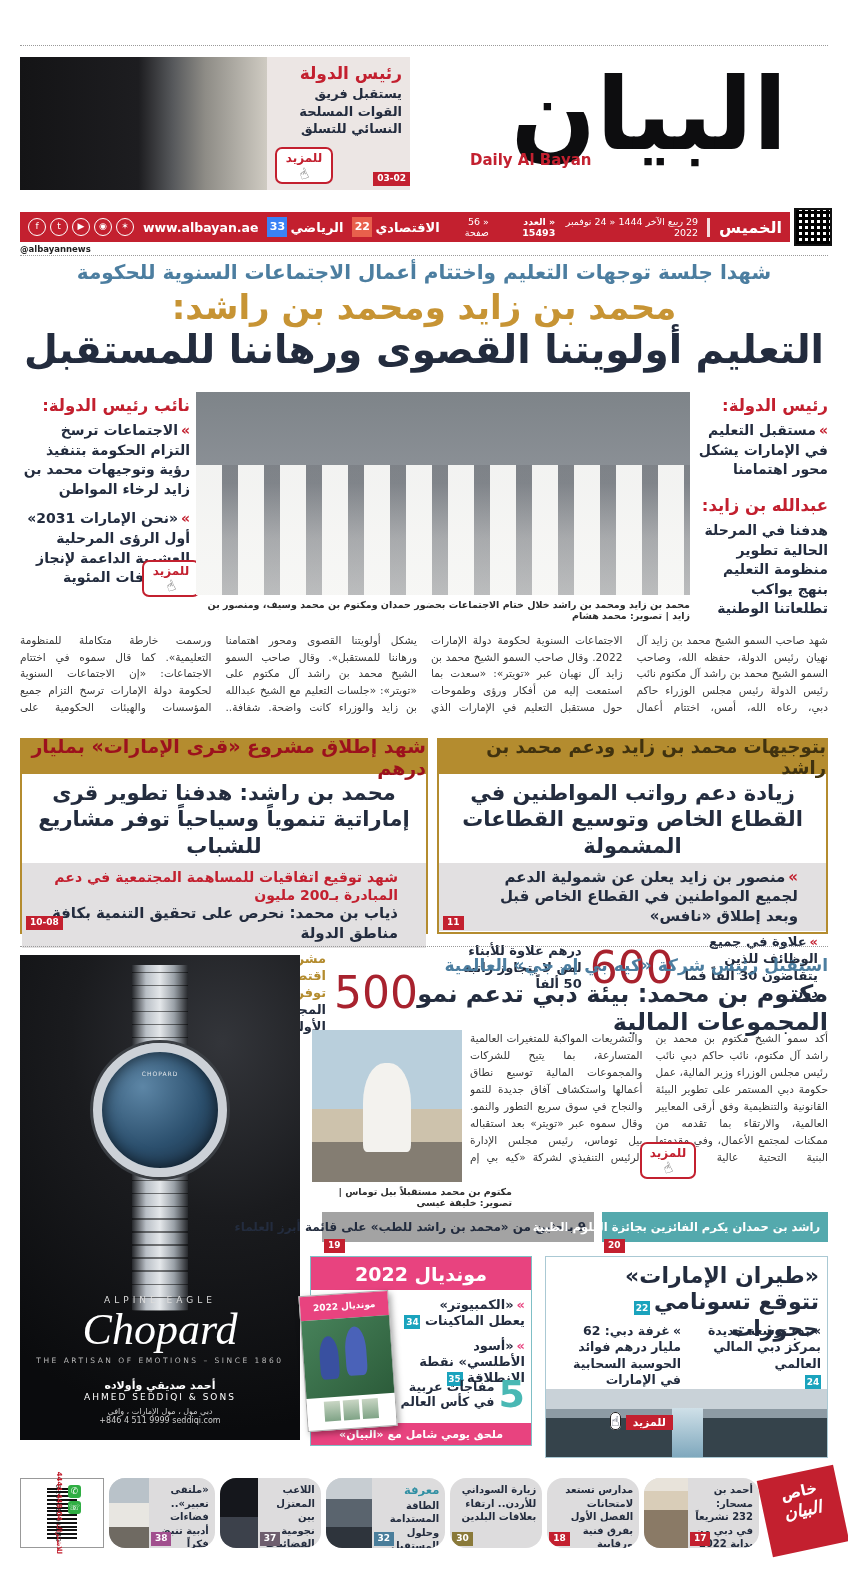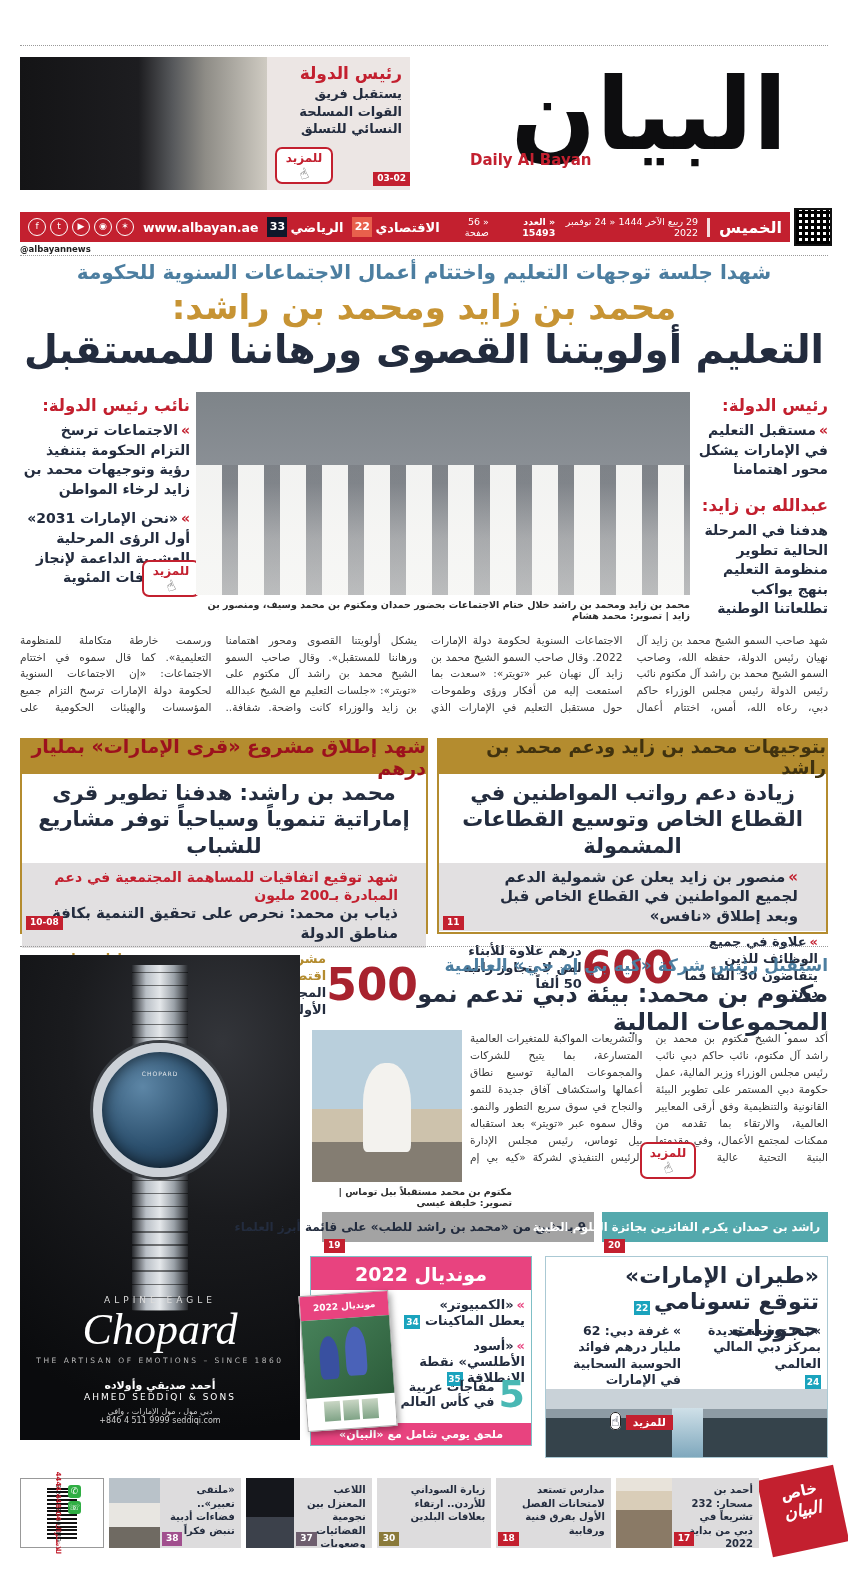--- a/index.html
+++ b/index.html
@@ -69,21 +69,21 @@
   .fbox-l{left:20px;width:408px;}
   .fhead{height:34px;background:var(--gold);display:flex;align-items:center;justify-content:center;
       font-weight:bold;font-size:18px;}
   .fhead.dark{color:#40320f;}
   .fhead.red{color:#9c111d;font-size:19px;}
   .ftitle{text-align:center;font-weight:bold;color:var(--navy);font-size:21px;line-height:1.25;padding:6px 10px 4px;}
   .fband{background:var(--gray);font-weight:bold;color:var(--navy);font-size:15px;line-height:1.3;
       padding:5px 28px;text-align:right;}
   .fband .r1{color:var(--red);font-size:14px;display:block;}
   .fstats{display:flex;direction:rtl;align-items:center;justify-content:space-around;padding:3px 8px 0;}
-  .bignum{color:var(--red2);font-weight:bold;font-size:44px;line-height:1;}
+  .bignum{color:var(--red2);font-weight:normal;font-size:44px;line-height:1;margin-left:8px;}
   .bignum.gold{color:var(--gold);}
   .statlbl{font-size:13px;font-weight:bold;line-height:1.3;text-align:right;}
   .statlbl .g{color:var(--gold);display:block;}
   .fbox .pg{position:absolute;bottom:2px;right:auto;left:4px;}
   
   .kicker2{top:955px;left:310px;width:518px;text-align:right;color:var(--steel);font-size:17px;font-weight:bold;}
   .ktitle{top:980px;left:310px;width:518px;color:var(--navy);font-size:24px;font-weight:bold;}
   .kphoto{top:1030px;left:312px;width:150px;height:152px;position:absolute;
       background:linear-gradient(180deg,#b9cfdc 0 52%,#cdc2ac 52% 74%,#847d72 74% 100%);}
   .kphoto .fig{position:absolute;left:34%;top:22%;width:32%;height:58%;border-radius:45% 45% 8% 8%;
@@ -159,21 +159,21 @@
   .ad-dealer-en{font-size:9px;letter-spacing:2px;}
   .ad-loc{margin-top:5px;font-size:8px;color:#cfcfcf;}
   .ad-contact{font-size:8px;color:#cfcfcf;direction:ltr;}
   
   .bottom{top:1478px;left:20px;width:808px;height:70px;display:flex;direction:rtl;gap:5px;position:absolute;}
   .exclusive{width:64px;position:relative;overflow:visible;}
   .exclusive .rot{position:absolute;inset:-6px -14px -2px 0;background:var(--red);transform:rotate(-12deg);
       color:#fff;text-align:center;padding-top:10px;}
   .exclusive .l1{font-size:15px;font-weight:bold;}
   .exclusive .l2{font-family:"Liberation Serif","DejaVu Serif",serif;font-style:italic;font-size:17px;font-weight:bold;}
-  .card{flex:1;display:flex;direction:rtl;background:#dddcdd;position:relative;overflow:hidden;}
+  .card{flex:1;display:flex;direction:rtl;background:#dddcdd;position:relative;overflow:hidden;border-radius:16px;}
   .card .txt{flex:1.35;padding:5px 6px;font-size:10px;font-weight:bold;color:var(--navy);
       line-height:1.35;text-align:right;position:relative;}
   .card .ph{flex:1;}
   .card .pg{position:absolute;bottom:2px;left:2px;}
   .card .accent{color:#2f8fa3;font-size:11.5px;display:block;}
   .ph1{background:linear-gradient(180deg,#e8e3da 0 18%,#d9cdb8 18% 45%,#8a7a66 45% 100%);}
   .ph4{background:linear-gradient(180deg,#c7cdd2 0 30%,#5a646e 30% 70%,#2e343c 70% 100%);}
   .ph5{background:linear-gradient(180deg,#15171c 0 55%,#3c414b 55% 100%);}
   .ph6{background:linear-gradient(180deg,#b9c2c9 0 35%,#e8e6e1 35% 70%,#6f6a62 70% 100%);}
   .barcode{width:84px;background:#fff;border:1px solid #999;position:relative;box-sizing:border-box;}
@@ -217,21 +217,21 @@
     <span class="nav-day">الخميس</span>
     <span class="nav-date">29 ربيع الآخر 1444 « 24 نوفمبر 2022</span>
     <span class="nav-date b">« العدد 15493</span>
     <span class="nav-date">« 56 صفحة</span>
     <span class="nav-sec">
       <span>الاقتصادي</span>
       <span class="nav-num" style="background:#e8604c;">22</span>
     </span>
     <span class="nav-sec">
       <span>الرياضي</span>
-      <span class="nav-num" style="background:#0f172a;">33</span>
+      <span class="nav-num" style="background:#3b82f6;">33</span>
     </span>
     <span class="nav-site">www.albayan.ae</span>
     <span class="nav-icons">
       <span>f</span>
       <span>t</span>
       <span>▶</span>
       <span>◉</span>
       <span>✶</span>
     </span>
   </div>
@@ -410,20 +410,28 @@
       <div class="ph ph1"></div>
     </div>
     <div class="card">
       <div class="txt"><span>مدارس تستعد لامتحانات الفصل الأول بفرق فنية ورقابية</span>
         <span class="pg">18</span></div>
     </div>
     <div class="card">
       <div class="txt"><span>زيارة السوداني للأردن.. ارتقاء بعلاقات البلدين</span>
         <span class="pg" style="background:#8a7a3a;">30</span></div>
     </div>
+    <div class="card" style="flex:1.3;">
+      <div class="txt">
+        <span class="accent">معرفة</span>
+        <span>الطاقة المستدامة وحلول المستقبل</span>
+        
+        <span class="pg" style="background:#4a7e9b;">32</span></div>
+      <div class="ph ph4"></div>
+    </div>
     <div class="card" style="flex:1.1;">
       <div class="txt"><span>اللاعب المعتزل بين نجومية الفضائيات وصعوبات التدريب</span>
         <span class="pg" style="background:#6e5e6e;">37</span></div>
       <div class="ph ph5"></div>
     </div>
     <div class="card" style="flex:1.15;">
       <div class="txt"><span>«ملتقى تعبير».. فضاءات أدبية تنبض فكراً</span>
         <span class="pg" style="background:#a14f8e;">38</span></div>
       <div class="ph ph6"></div>
     </div>

